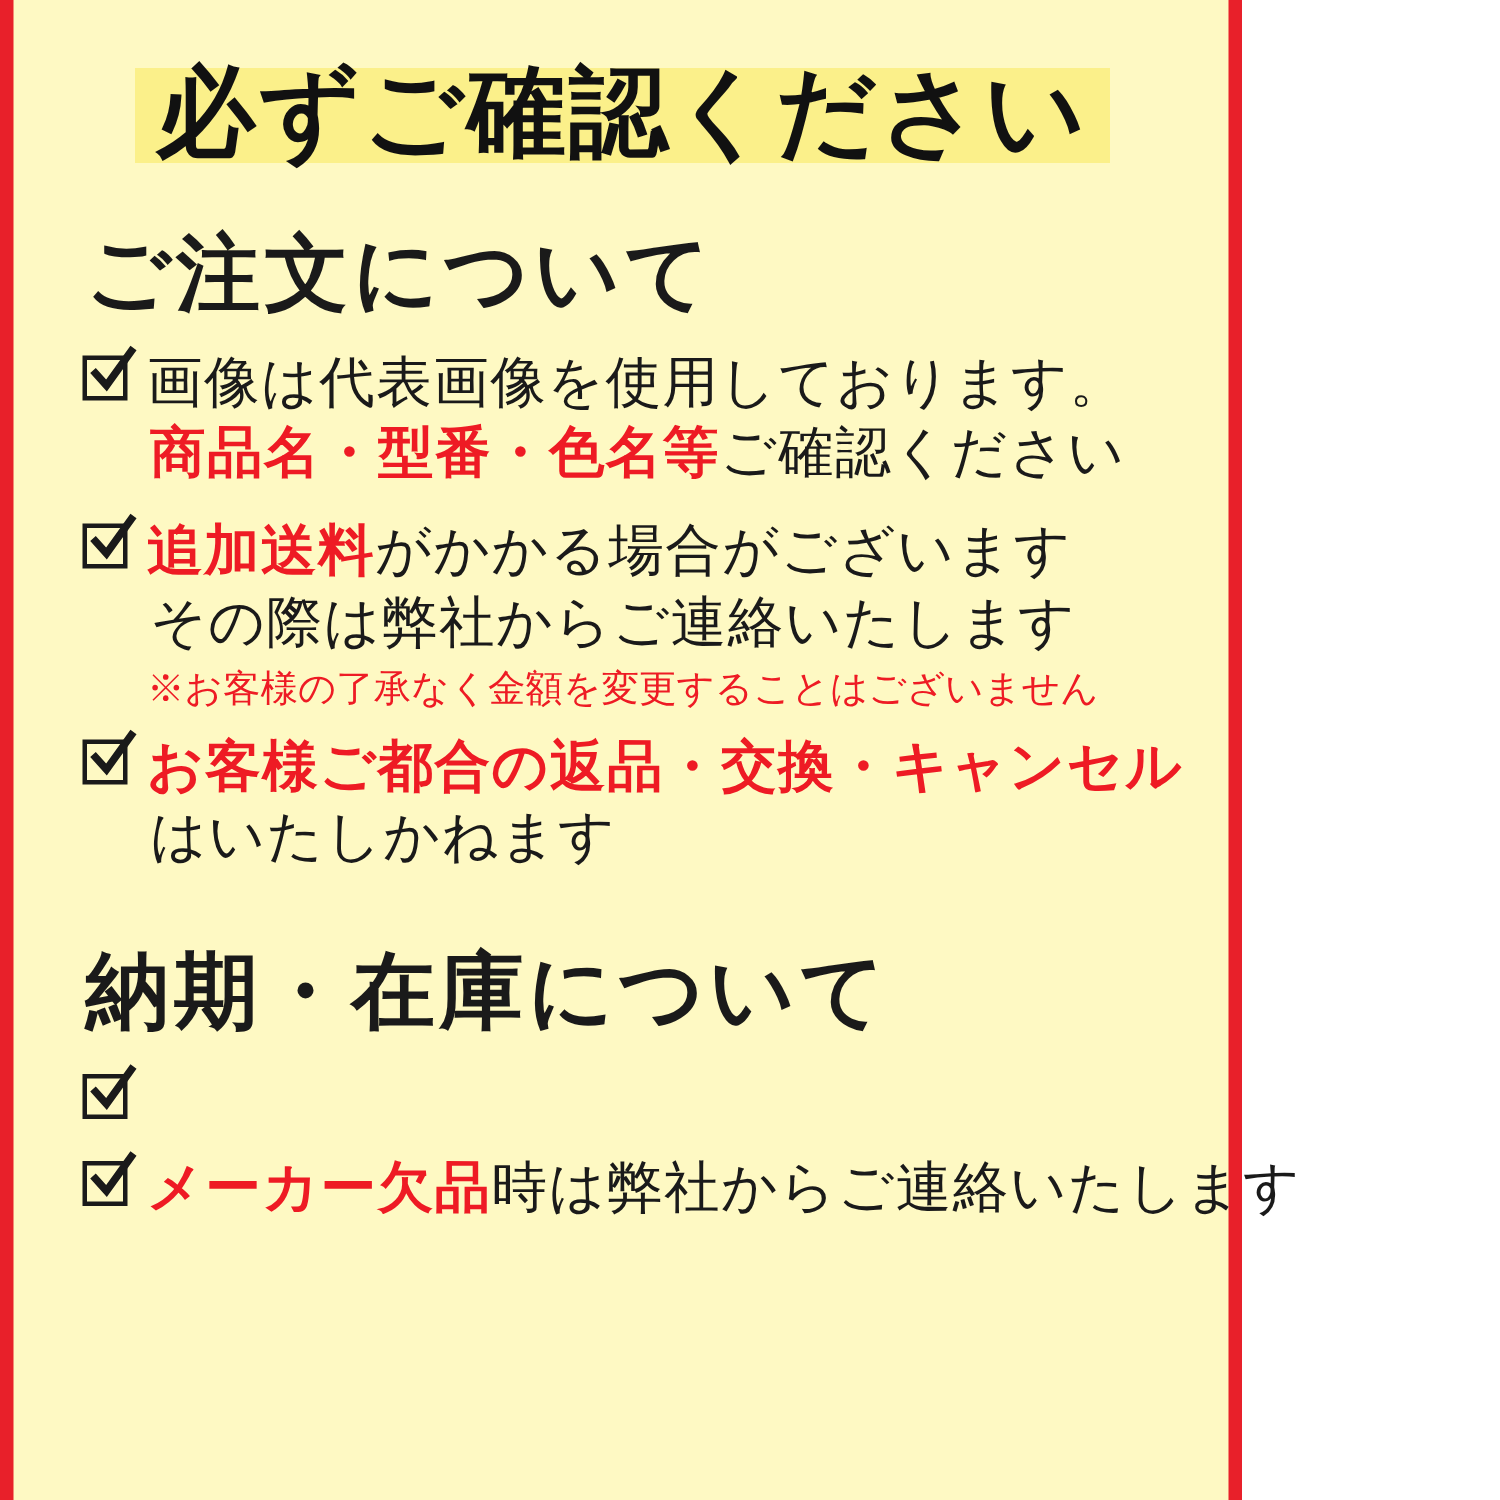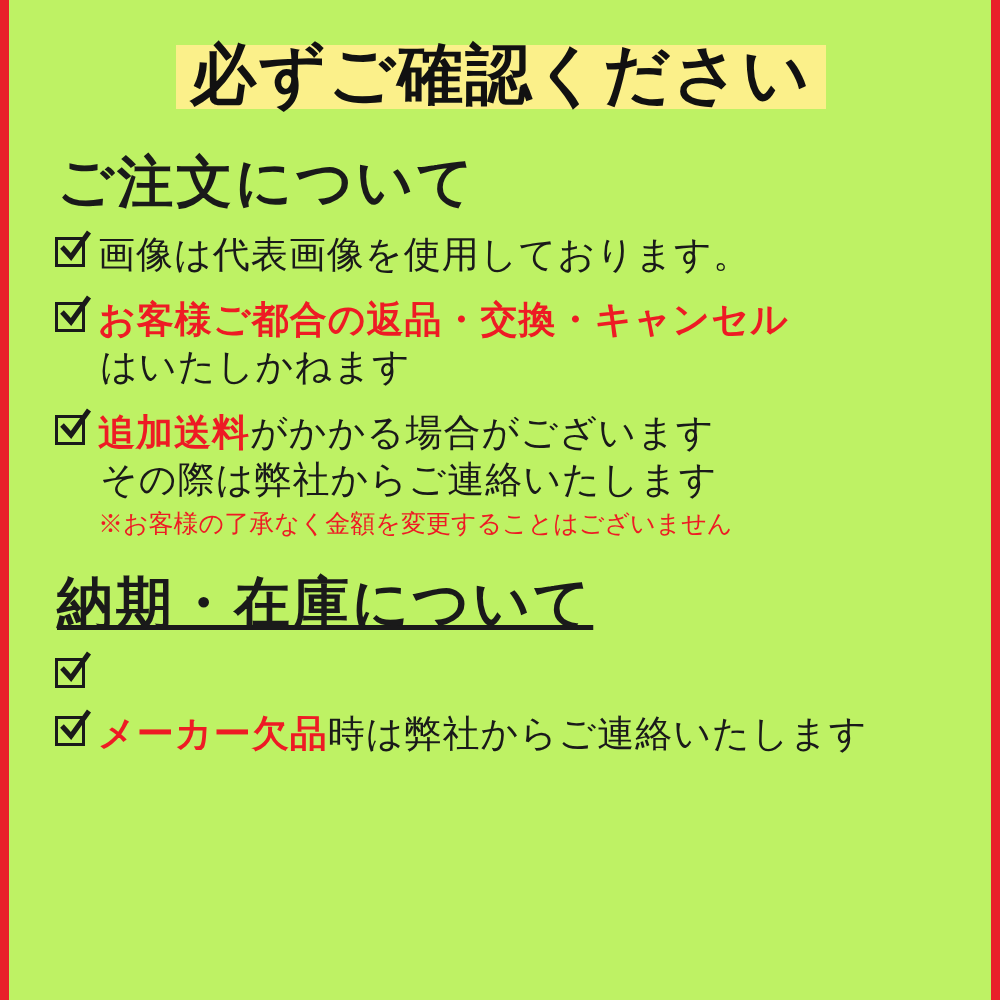--- a/index.html
+++ b/index.html
@@ -9,26 +9,26 @@
   body {
     width: 1000px;
     height: 1000px;
     background: #ffffff;
     font-family: "Liberation Serif", "DejaVu Serif", serif;
     overflow: hidden;
   }
 
   .page {
     position: relative;
-    width: 1000px;
+    width: 828px;
     height: 1000px;
     box-sizing: border-box;
     border-left: 9px solid #e8202a;
     border-right: 9px solid #e8202a;
-    background: #bef264;
+    background: #fef9c3;
   }
 
   .inner {
     position: absolute;
     left: 0;
     top: 0;
     right: 0;
     bottom: 0;
     padding: 34px 40px 0 42px;
     box-sizing: border-box;
@@ -60,22 +60,21 @@
   
   .section-head {
     font-family: "DejaVu Serif", "Liberation Serif", serif;
     font-weight: bold;
     font-size: 56px;
     color: #1a1a1a;
     letter-spacing: 3px;
     margin: 0 0 10px 6px;
   }
   .section-head.second {
-    margin-top: 26px;
-    text-decoration: underline;
+    margin-top: 42px;
   }
 
   
   .item {
     display: flex;
     align-items: flex-start;
     margin: 0 0 18px 4px;
   }
   .item.tight { margin-bottom: 12px; }
 
@@ -149,20 +148,43 @@
         <span class="tick">
           <svg width="34" height="34" viewBox="0 0 34 34">
             <polyline points="4,17 13,27 31,2" fill="none" stroke="#1a1a1a" stroke-width="5"></polyline>
           </svg>
         </span>
       </span>
       <span class="lines">
         <div class="line">
           <span class="blk">画像は代表画像を使用しております。</span>
         </div>
+        <div class="line indent">
+          <span class="red">商品名・型番・色名等</span><span class="blk">ご確認ください</span>
+        </div>
+      </span>
+    </div>
+
+    <div class="item tight">
+      <span class="checkbox">
+        <span class="box"></span>
+        <span class="tick">
+          <svg width="34" height="34" viewBox="0 0 34 34">
+            <polyline points="4,17 13,27 31,2" fill="none" stroke="#1a1a1a" stroke-width="5"></polyline>
+          </svg>
+        </span>
+      </span>
+      <span class="lines">
+        <div class="line">
+          <span class="red">追加送料</span><span class="blk">がかかる場合がございます</span>
+        </div>
+        <div class="line indent">
+          <span class="blk">その際は弊社からご連絡いたします</span>
+        </div>
+        <div class="note">※お客様の了承なく金額を変更することはございません</div>
       </span>
     </div>
 
     <div class="item">
       <span class="checkbox">
         <span class="box"></span>
         <span class="tick">
           <svg width="34" height="34" viewBox="0 0 34 34">
             <polyline points="4,17 13,27 31,2" fill="none" stroke="#1a1a1a" stroke-width="5"></polyline>
           </svg>
@@ -171,40 +193,20 @@
       <span class="lines">
         <div class="line">
           <span class="red">お客様ご都合の返品・交換・キャンセル</span>
         </div>
         <div class="line indent">
           <span class="blk">はいたしかねます</span>
         </div>
       </span>
     </div>
 
-    <div class="item tight">
-      <span class="checkbox">
-        <span class="box"></span>
-        <span class="tick">
-          <svg width="34" height="34" viewBox="0 0 34 34">
-            <polyline points="4,17 13,27 31,2" fill="none" stroke="#1a1a1a" stroke-width="5"></polyline>
-          </svg>
-        </span>
-      </span>
-      <span class="lines">
-        <div class="line">
-          <span class="red">追加送料</span><span class="blk">がかかる場合がございます</span>
-        </div>
-        <div class="line indent">
-          <span class="blk">その際は弊社からご連絡いたします</span>
-        </div>
-        <div class="note">※お客様の了承なく金額を変更することはございません</div>
-      </span>
-    </div>
-
     <div class="section-head second">納期・在庫について</div>
 
     <div class="item">
       <span class="checkbox">
         <span class="box"></span>
         <span class="tick">
           <svg width="34" height="34" viewBox="0 0 34 34">
             <polyline points="4,17 13,27 31,2" fill="none" stroke="#1a1a1a" stroke-width="5"></polyline>
           </svg>
         </span>

